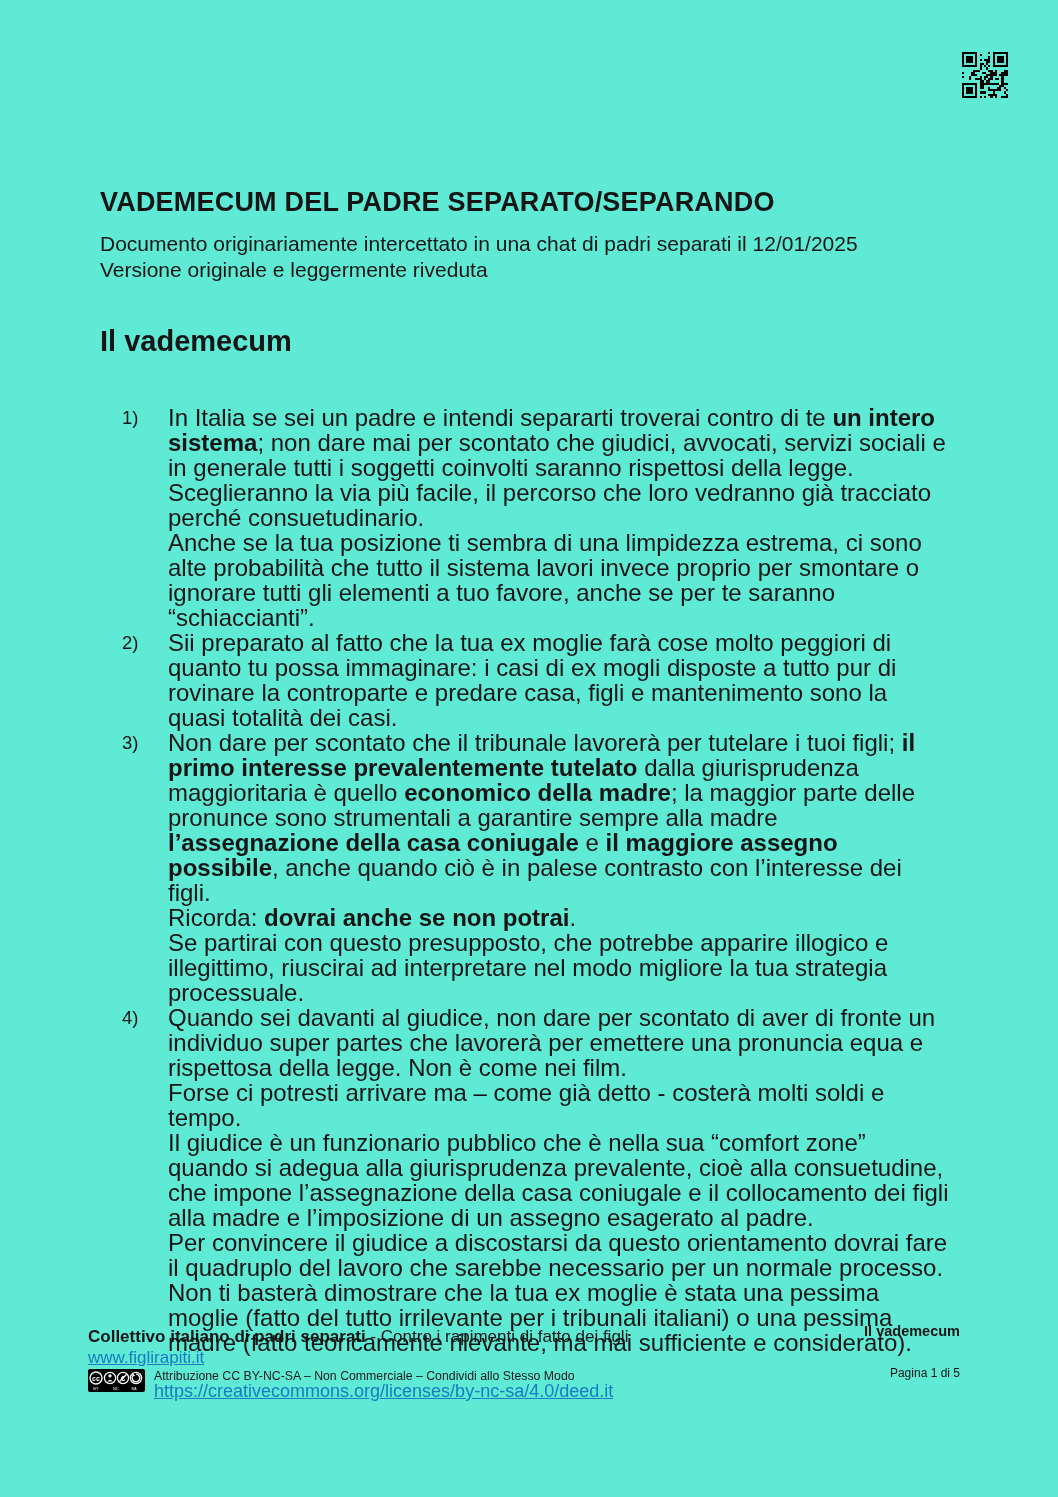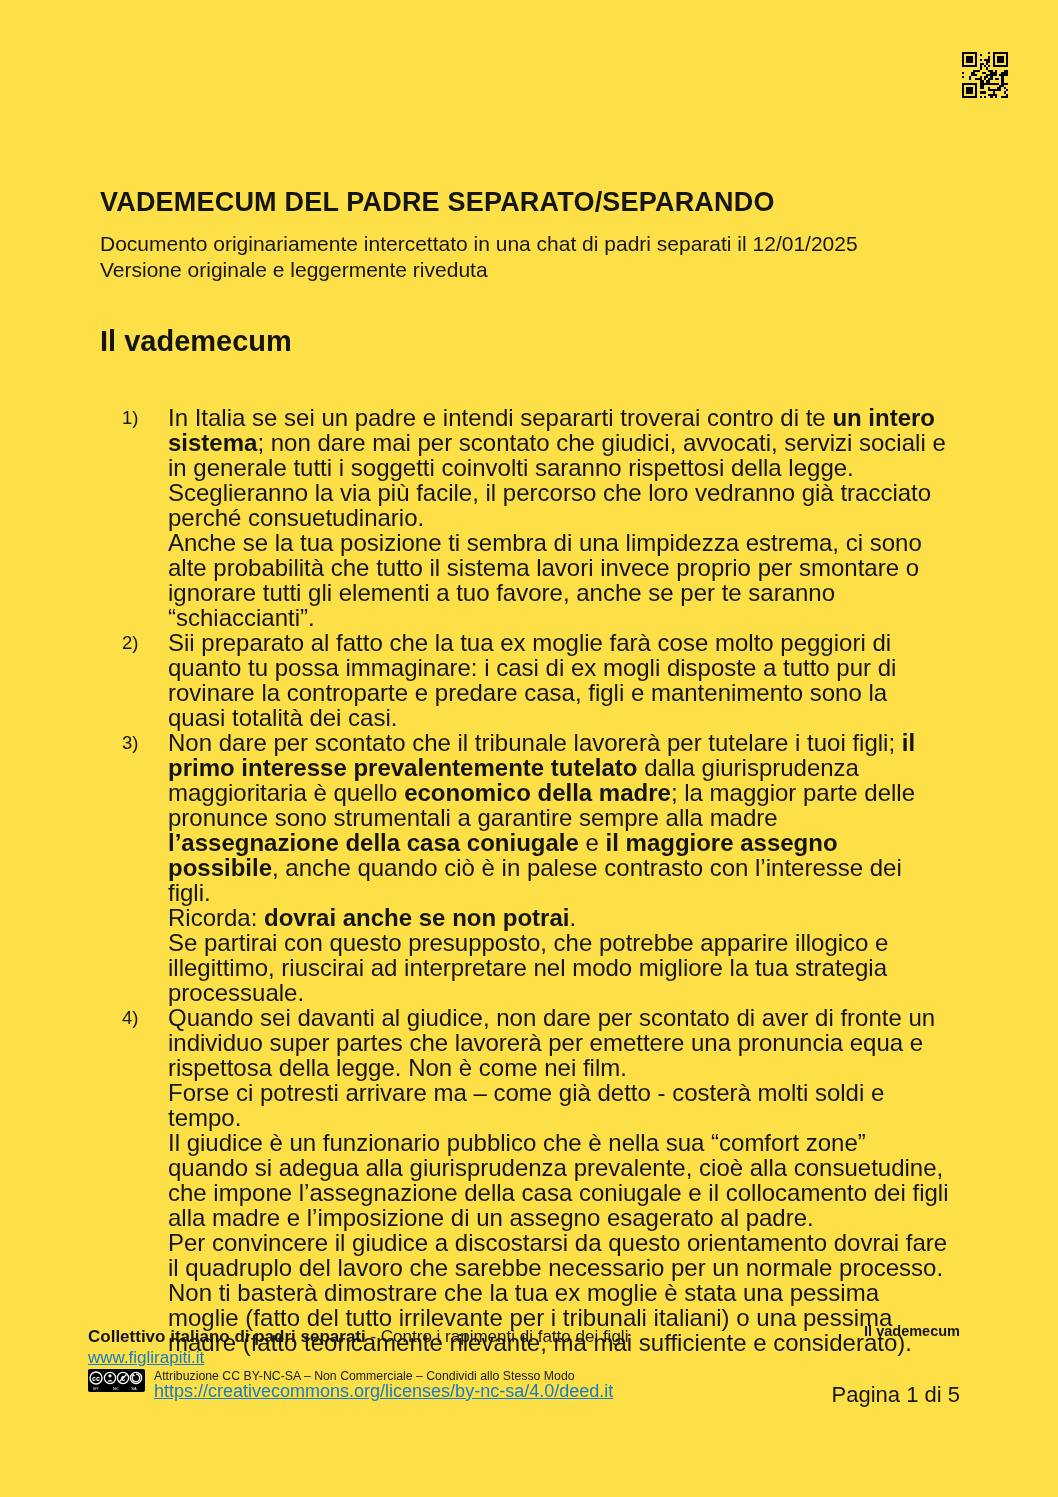--- a/index.html
+++ b/index.html
@@ -1,20 +1,20 @@
 <!DOCTYPE html>
 <html><head>
 <meta charset="utf-8">
 <style>
   html,body { margin:0; padding:0; background:#e8e8e8; }
   .page {
     position:relative;
     width:1058px; height:1497px;
     margin:0 auto;
-    background:#fde047;
+    background:#5eead4;
     font-family:"Liberation Sans", sans-serif;
     color:#151515;
     overflow:hidden;
   }
   .content { padding:186px 98px 0 100px; }
 
   .qr { position:absolute; top:52px; right:50px; width:46px; height:46px; }
 
   .doc-title {
     font-size:27px; font-weight:bold; letter-spacing:0.2px;
@@ -40,21 +40,21 @@
   .org-line { font-size:17px; line-height:21px; }
   .org-line b { font-weight:bold; }
   a.site-link { font-size:17px; line-height:21px; text-decoration:underline; }
   a { color:#1a7bc0; }
   .license-row { margin-top:1px; display:flex; align-items:flex-start; gap:9px; }
   .license-text { font-size:12.3px; line-height:15px; color:#202020; }
   .license-text a { font-size:18px; }
 
   .footer-right { position:absolute; right:98px; top:1322px; text-align:right; }
   .ftitle { font-size:14.5px; font-weight:bold; line-height:18px; }
-  .fpage  { margin-top:42px; font-size:22px; }
+  .fpage  { margin-top:26px; font-size:12px; }
 </style>
 </head>
 <body>
 
 <div class="page">
 
   <svg class="qr" viewBox="0 0 21 21" shape-rendering="crispEdges">
       <rect x="0" y="0" width="1" height="1" fill="#000"></rect>
       <rect x="1" y="0" width="1" height="1" fill="#000"></rect>
       <rect x="2" y="0" width="1" height="1" fill="#000"></rect>

